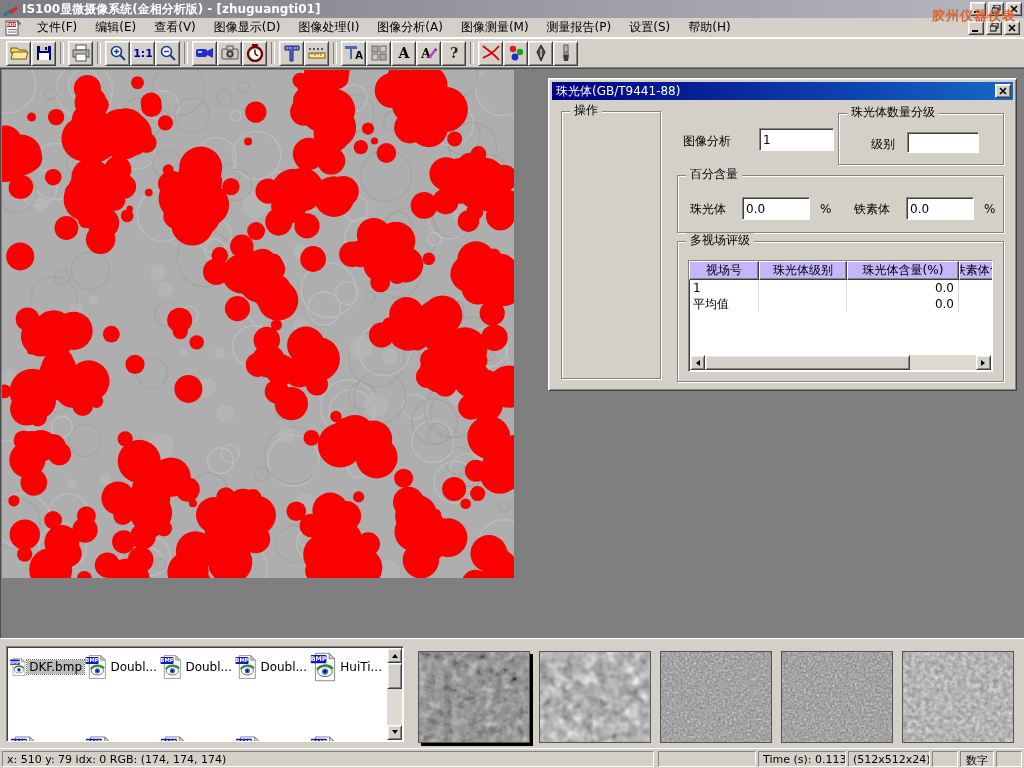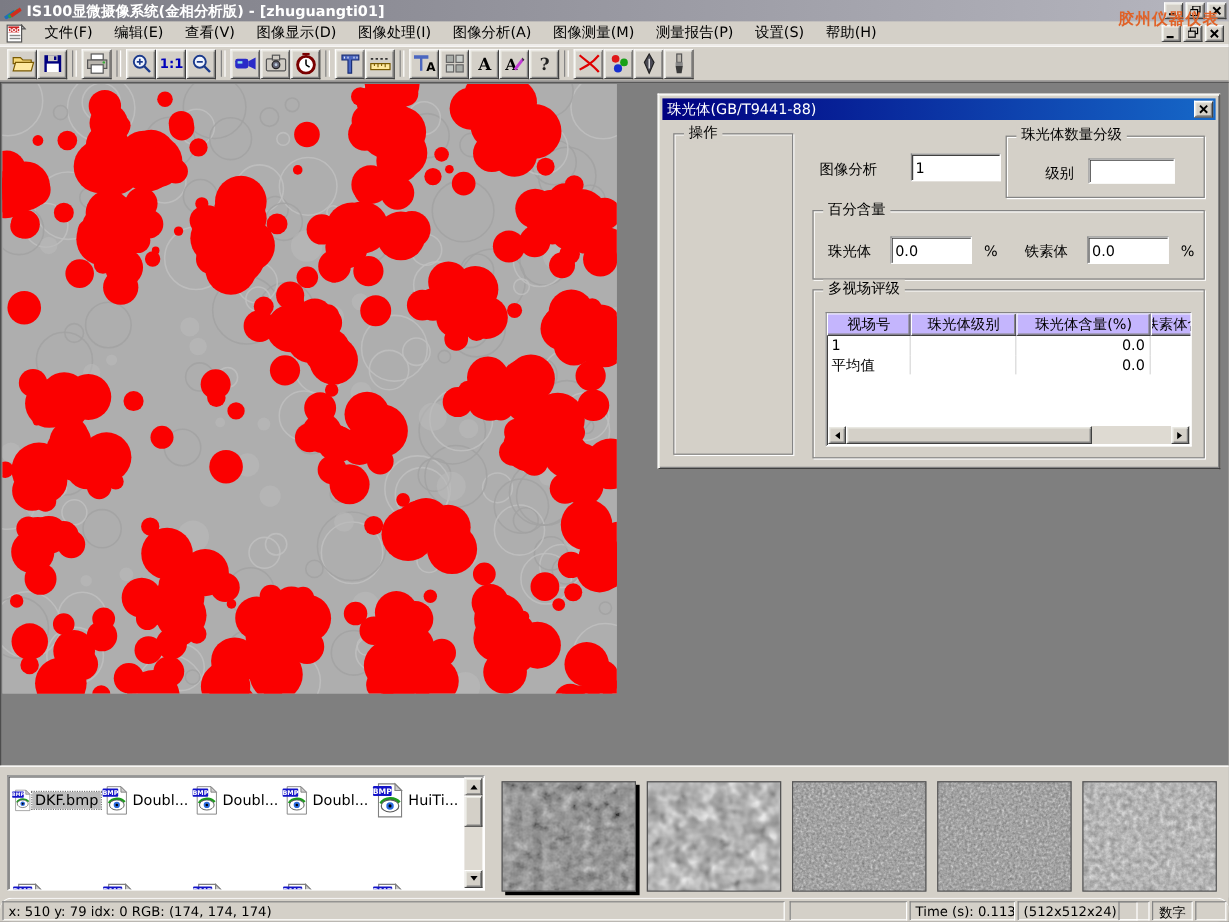--- a/index.html
+++ b/index.html
@@ -82,21 +82,21 @@
   .file-label{font-size:12px;white-space:nowrap;padding:0 2px;}
   .file-label.selected{background:#bcbcbc;outline:1px dotted #777;}
   #file-vscroll{position:absolute;right:1px;top:1px;bottom:1px;width:15px;background:#dedad2;
                 display:flex;flex-direction:column;}
   #file-vthumb{height:26px;width:15px;}
   #thumb-strip{position:absolute;left:418px;top:12px;display:flex;gap:9px;}
   .thumb{width:112px;height:92px;border:1px solid #555;box-sizing:border-box;background:#888;}
   .thumb.selected{box-shadow:3px 3px 0 #000;}
   
   #statusbar{position:absolute;left:0;top:748px;width:1024px;height:20px;background:#d4d0c8;
-             border-top:1px solid #fff;box-sizing:border-box;font-size:11px;border-radius:10px;}
+             border-top:1px solid #fff;box-sizing:border-box;font-size:11px;}
   .sb-panel{position:absolute;top:2px;height:16px;border:1px solid;border-color:#848484 #fff #fff #848484;
             padding:1px 4px;box-sizing:border-box;white-space:nowrap;overflow:hidden;}
   
   #watermark{position:absolute;top:7px;right:8px;z-index:60;color:#e06228;font-weight:bold;
              font-size:13px;pointer-events:none;letter-spacing:1px;}
   svg{display:block;}
 </style>
 </head>
 <body>
 
@@ -1215,17 +1215,17 @@
           <rect width="110" height="90" filter="url(#tf5)"></rect>
         </svg>
     </div>
   </div>
 </div>
 
 <div id="statusbar">
   <div class="sb-panel" style="left:2px;width:652px;">x: 510 y: 79  idx: 0  RGB: (174, 174, 174)</div>
   <div class="sb-panel" style="left:658px;width:98px;"></div>
   <div class="sb-panel" style="left:758px;width:88px;">Time (s): 0.113</div>
-  <div class="sb-panel" style="left:848px;width:100px;">(512x512x24)</div>
+  <div class="sb-panel" style="left:848px;width:82px;">(512x512x24)</div>
   <div class="sb-panel" style="left:932px;width:26px;"></div>
   <div class="sb-panel" style="left:960px;width:34px;text-align:center;">数字</div>
   <div class="sb-panel" style="left:996px;width:26px;"></div>
 </div>
 
 </body></html>

